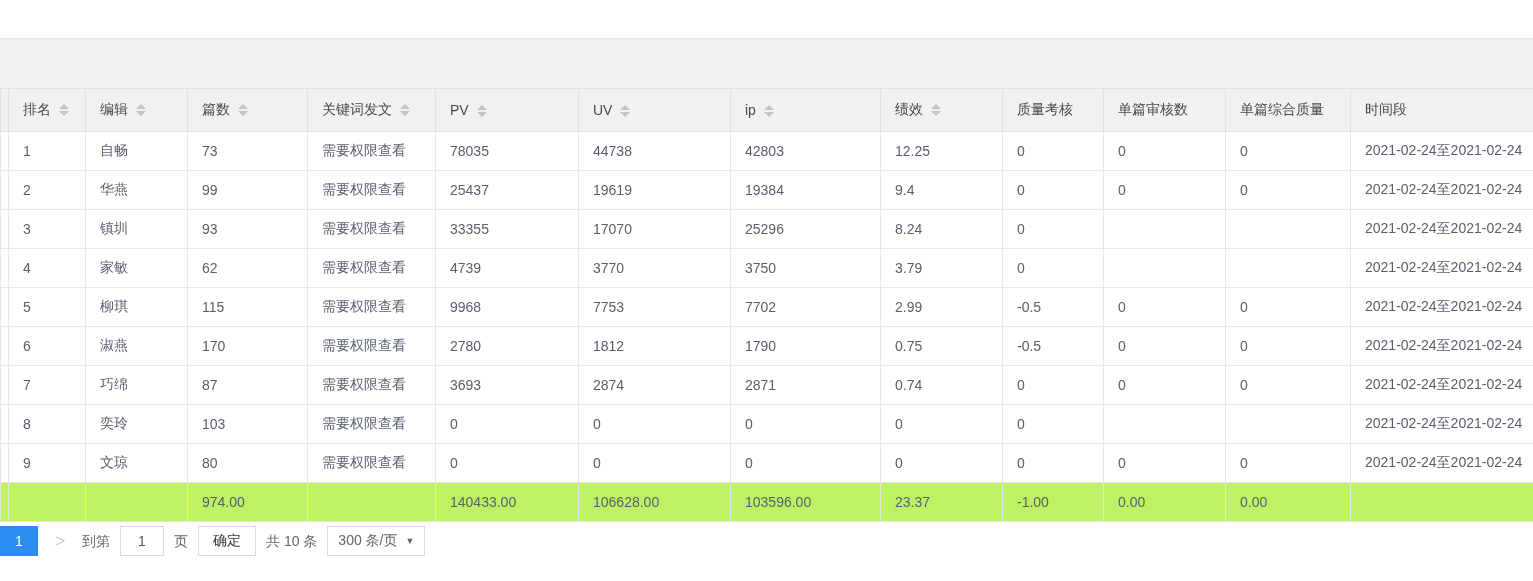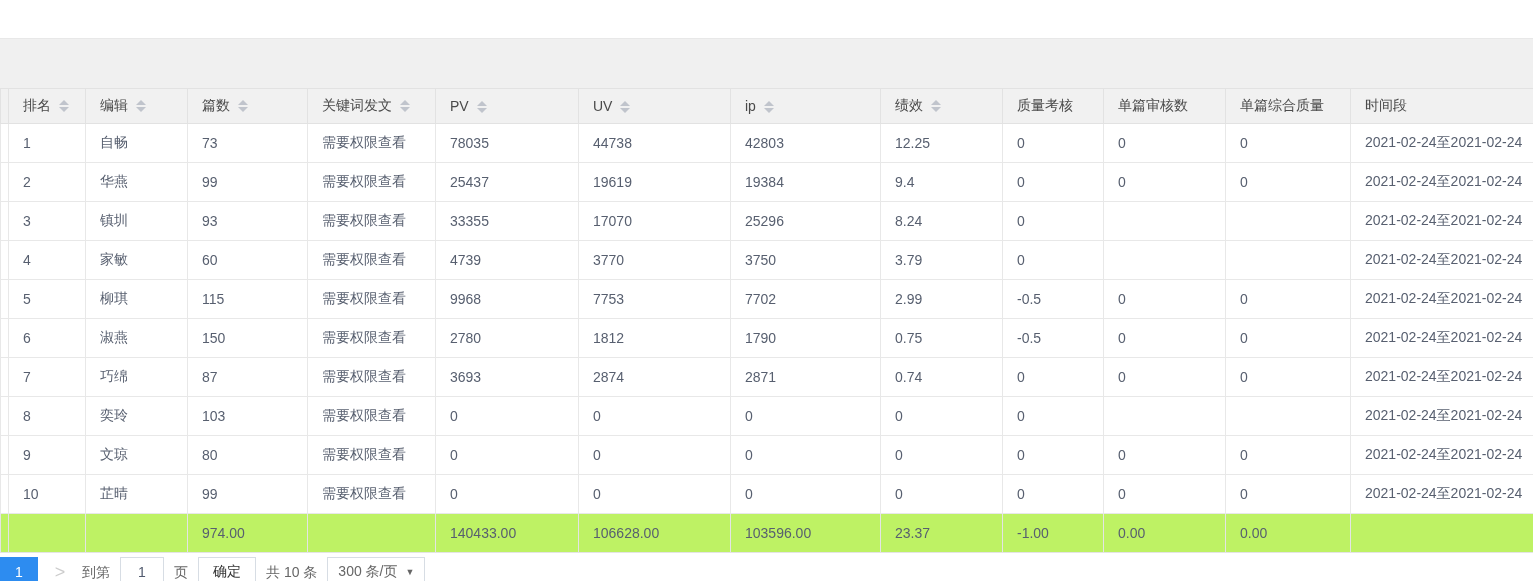--- a/index.html
+++ b/index.html
@@ -14,21 +14,21 @@
   .top-band  { height: 50px; background: #f0f0f0; border-top: 1px solid #e8e8e8; }
 
   table.data-table {
     width: 1533px;
     border-collapse: collapse;
     table-layout: fixed;
     font-size: 14px;
   }
   table.data-table th {
     background: #f1f1f1;
-    height: 35px;
+    height: 43px;
     font-weight: normal;
     text-align: left;
     padding: 0 0 0 14px;
     color: #4a4a4a;
     border: 1px solid #e2e2e2;
     border-top: 1px solid #e2e2e2;
     white-space: nowrap;
     overflow: hidden;
   }
   table.data-table td {
@@ -204,21 +204,21 @@
         <td class="green">8.24</td>
         <td class="red">0</td>
         <td></td>
         <td></td>
         <td>2021-02-24至2021-02-24</td>
       </tr>
       <tr>
         <td class="spacer"></td>
         <td>4</td>
         <td>家敏</td>
-        <td>60</td>
+        <td>62</td>
         <td>需要权限查看</td>
         <td>4739</td>
         <td>3770</td>
         <td>3750</td>
         <td class="green">3.79</td>
         <td class="red">0</td>
         <td></td>
         <td></td>
         <td>2021-02-24至2021-02-24</td>
       </tr>
@@ -234,21 +234,21 @@
         <td class="green">2.99</td>
         <td class="red">-0.5</td>
         <td>0</td>
         <td class="blue">0</td>
         <td>2021-02-24至2021-02-24</td>
       </tr>
       <tr>
         <td class="spacer"></td>
         <td>6</td>
         <td>淑燕</td>
-        <td>150</td>
+        <td>170</td>
         <td>需要权限查看</td>
         <td>2780</td>
         <td>1812</td>
         <td>1790</td>
         <td class="green">0.75</td>
         <td class="red">-0.5</td>
         <td>0</td>
         <td class="blue">0</td>
         <td>2021-02-24至2021-02-24</td>
       </tr>
@@ -280,35 +280,20 @@
         <td class="red">0</td>
         <td></td>
         <td></td>
         <td>2021-02-24至2021-02-24</td>
       </tr>
       <tr>
         <td class="spacer"></td>
         <td>9</td>
         <td>文琼</td>
         <td>80</td>
-        <td>需要权限查看</td>
-        <td>0</td>
-        <td>0</td>
-        <td>0</td>
-        <td class="green">0</td>
-        <td class="red">0</td>
-        <td>0</td>
-        <td class="blue">0</td>
-        <td>2021-02-24至2021-02-24</td>
-      </tr>
-      <tr>
-        <td class="spacer"></td>
-        <td>10</td>
-        <td>芷晴</td>
-        <td>99</td>
         <td>需要权限查看</td>
         <td>0</td>
         <td>0</td>
         <td>0</td>
         <td class="green">0</td>
         <td class="red">0</td>
         <td>0</td>
         <td class="blue">0</td>
         <td>2021-02-24至2021-02-24</td>
       </tr>

